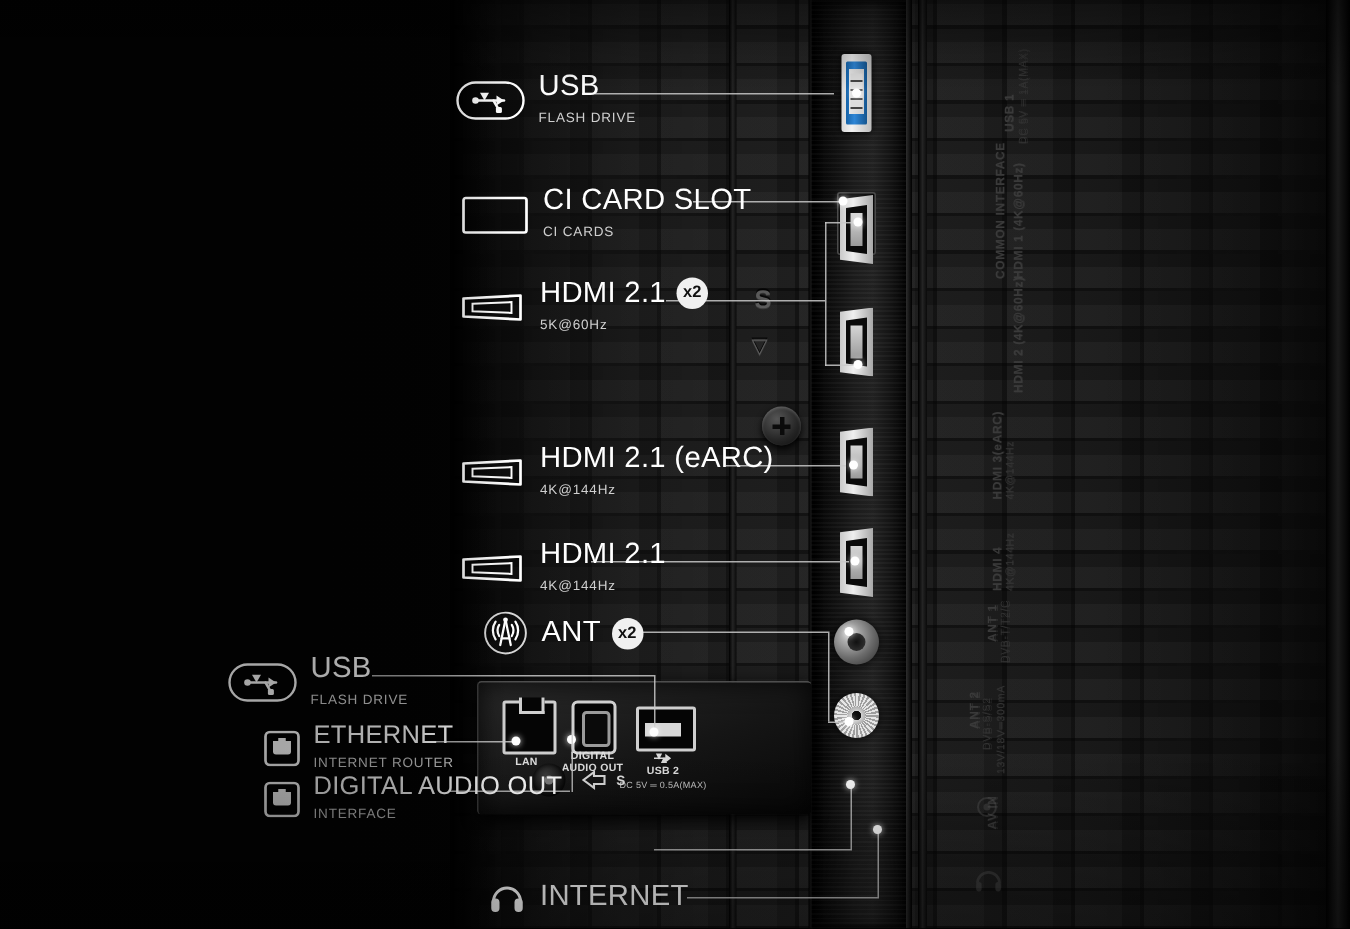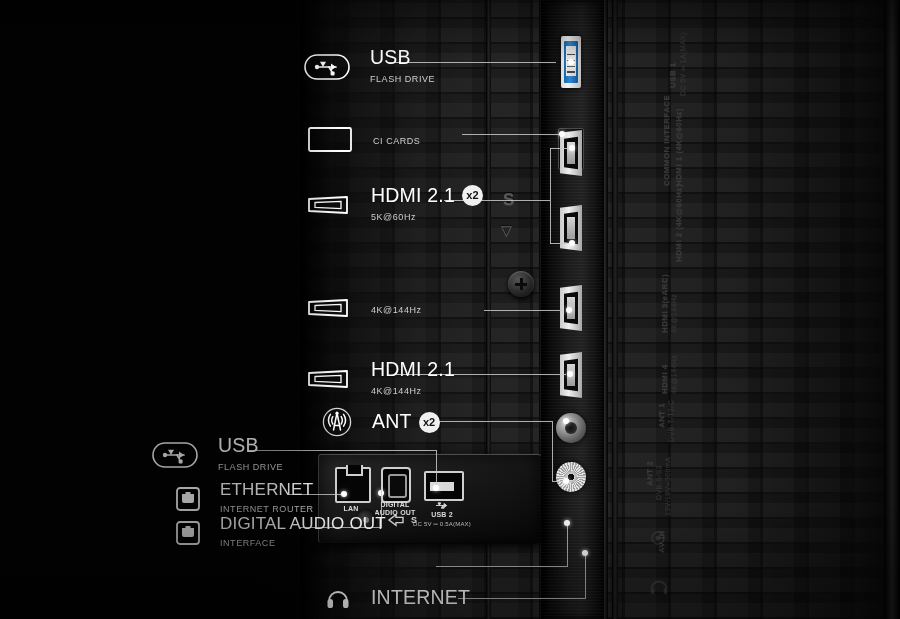--- a/index.html
+++ b/index.html
@@ -141,21 +141,21 @@
     border-radius:3px;box-shadow:0 3px 10px #000, inset 0 0 18px rgba(0,0,0,.8);
   }
   .jack{position:absolute;background:#050505;border:2px solid #cfcfcf;border-radius:2px;}
   .blk-label{
     position:absolute;color:#e2e2e2;font-size:7px;font-weight:700;
     letter-spacing:.2px;text-align:center;line-height:1.15;
   }
   .blk-label.sm{font-size:6px;font-weight:400;color:#c8c8c8;}
 
   
-  .callout{position:absolute;display:flex;align-items:center;gap:20px;}
+  .callout{position:absolute;display:flex;align-items:center;gap:9px;}
   .ico{
     flex:0 0 auto;display:flex;align-items:center;justify-content:center;
     color:#fff;
   }
   .txt .t1{
     color:#fff;font-size:19.5px;font-weight:400;letter-spacing:.2px;
     line-height:1.0;white-space:nowrap;display:flex;align-items:center;gap:7px;
   }
   .txt .t2{
     color:#cfcfcf;font-size:9px;font-weight:400;letter-spacing:.55px;
@@ -369,20 +369,23 @@
     </span>
   </div>
 
   <div class="callout" style="left:307px;top:124px;">
     <span class="ico">
       <svg width="46" height="30" viewBox="0 0 46 30">
         <rect x="2" y="4" width="42" height="23" rx="1.5" fill="none" stroke="#fff" stroke-width="1.8"></rect>
       </svg>
     </span>
     <span class="txt">
+      <span class="t1">
+          <span>CI CARD SLOT</span>
+        </span>
       <span class="t2">CI CARDS</span>
     </span>
   </div>
 
   <div class="callout" style="left:305px;top:185px;">
     <span class="ico">
       <svg width="46" height="24" viewBox="0 0 46 24">
         <path d="M4 6 L42 4 L42 20 L4 18 Z" fill="none" stroke="#fff" stroke-width="1.8" stroke-linejoin="round"></path>
         <path d="M10 9.5 L36 8.4 L36 15.6 L10 14.5 Z" fill="none" stroke="#fff" stroke-width="1.3"></path>
       </svg>
@@ -397,20 +400,23 @@
   </div>
 
   <div class="callout" style="left:305px;top:296px;">
     <span class="ico">
       <svg width="46" height="24" viewBox="0 0 46 24">
         <path d="M4 6 L42 4 L42 20 L4 18 Z" fill="none" stroke="#fff" stroke-width="1.8" stroke-linejoin="round"></path>
         <path d="M10 9.5 L36 8.4 L36 15.6 L10 14.5 Z" fill="none" stroke="#fff" stroke-width="1.3"></path>
       </svg>
     </span>
     <span class="txt">
+      <span class="t1">
+          <span>HDMI 2.1 (eARC)</span>
+        </span>
       <span class="t2">4K@144Hz</span>
     </span>
   </div>
 
   <div class="callout" style="left:305px;top:360px;">
     <span class="ico">
       <svg width="46" height="24" viewBox="0 0 46 24">
         <path d="M4 6 L42 4 L42 20 L4 18 Z" fill="none" stroke="#fff" stroke-width="1.8" stroke-linejoin="round"></path>
         <path d="M10 9.5 L36 8.4 L36 15.6 L10 14.5 Z" fill="none" stroke="#fff" stroke-width="1.3"></path>
       </svg>

